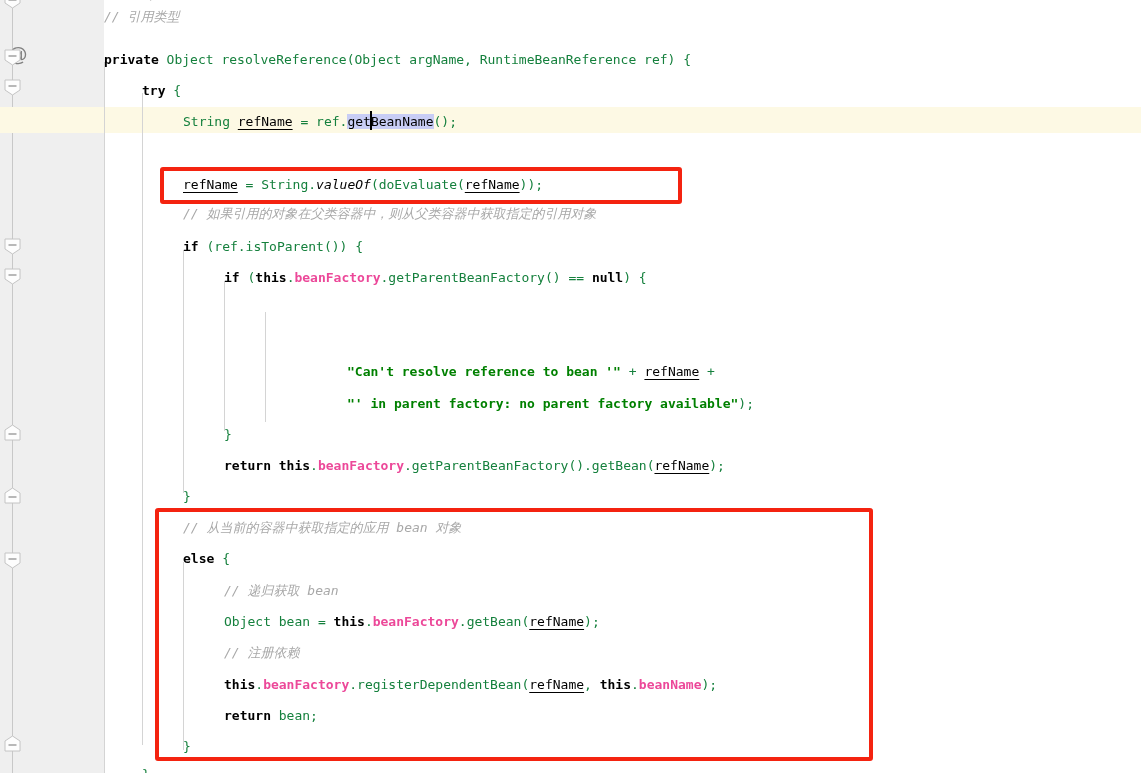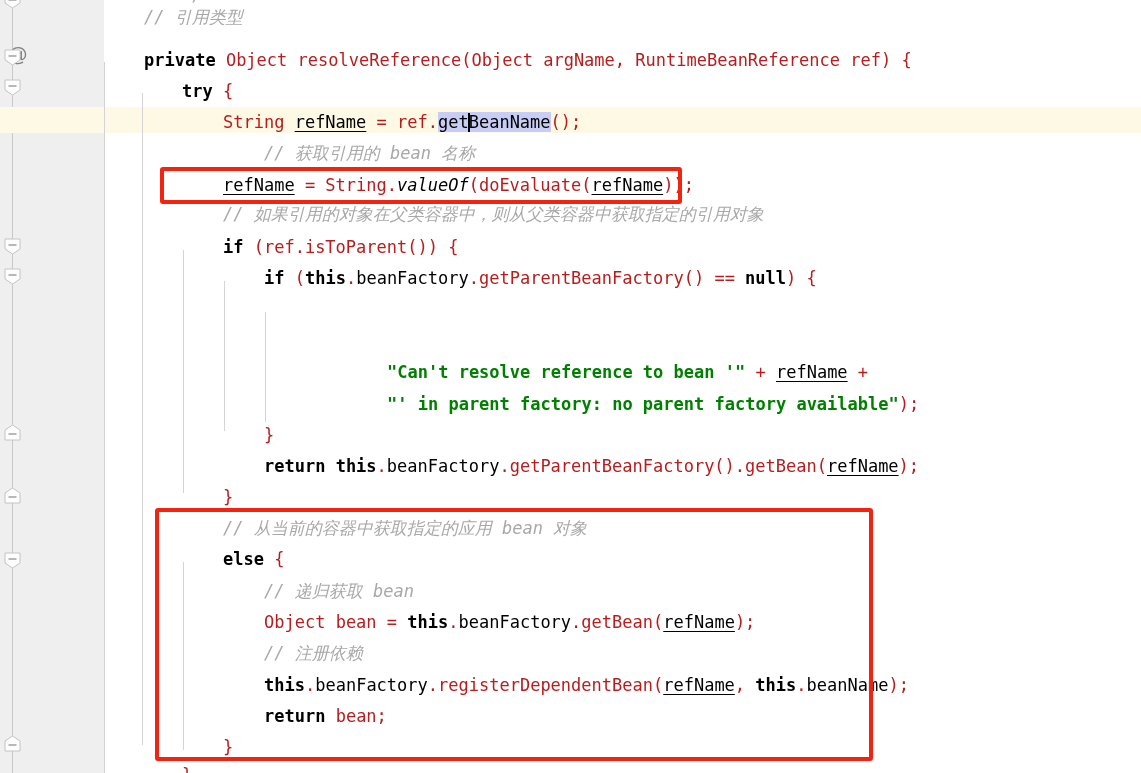--- a/index.html
+++ b/index.html
@@ -93,34 +93,33 @@
     background: #d4d4d4;
   }
 
   .line {
     position: absolute;
     left: 0;
     height: 26px;
     line-height: 26px;
     white-space: pre;
     font-family: "DejaVu Sans Mono", monospace;
-    font-size: 17px;
+    font-size: 13px;
     color: #000000;
     letter-spacing: 0px;
-    margin-left: 40px;
   }
 
   
   .kw      { color: #000000; font-weight: bold; }
   .str     { color: #008000; font-weight: bold; }
   .cmt     { color: #a8a8a8; font-style: italic; }
-  .fld     { color: #000000; font-weight: normal; }
+  .fld     { color: #ec4899; font-weight: bold; }
   .ital    { font-style: italic; text-align: right; }
   .local   { text-decoration: underline; text-underline-offset: 3px; }
-  .plain   { color: #b91c1c; }
+  .plain   { color: #15803d; }
 
   .sel {
     background: #c8cdf5;
   }
   .caret {
     display: inline-block;
     width: 0;
     border-left: 2px solid #000;
     height: 19px;
     vertical-align: -4px;
@@ -220,21 +219,20 @@
     <div class="line" style="top:-18px; left:38px;"><span class="cmt">*/</span></div>
 
     <div class="line" style="top:4px; left:0px;"><span class="cmt">// 引用类型</span></div>
 
     <div class="line" style="top:47px; left:0px;"><span class="kw">private</span><span class="plain"> Object resolveReference(Object argName, RuntimeBeanReference ref) {</span></div>
 
     <div class="line" style="top:78px; left:38px;"><span class="kw">try</span><span class="plain"> {</span></div>
 
     <div class="line" style="top:109px; left:79px;"><span class="plain">String </span><span class="local">refName</span><span class="plain"> = ref.</span><span class="sel">get<span class="caret"></span>BeanName</span><span class="plain">();</span></div>
 
-    <div class="line" style="top:140px; left:120px;"><span class="cmt">// 获取引用的 bean 名称</span></div>
 
     <div class="line" style="top:172px; left:79px;"><span class="local">refName</span><span class="plain"> = String.</span><span class="ital">valueOf</span><span class="plain">(doEvaluate(</span><span class="local">refName</span><span class="plain">));</span></div>
 
     <div class="line" style="top:201px; left:79px;text-align:center;"><span class="cmt">// 如果引用的对象在父类容器中，则从父类容器中获取指定的引用对象</span></div>
 
     <div class="line" style="top:234px; left:79px;"><span class="kw">if</span><span class="plain"> (ref.isToParent()) {</span></div>
 
     <div class="line" style="top:265px; left:120px;"><span class="kw">if</span><span class="plain"> (</span><span class="kw">this</span><span class="plain">.</span><span class="fld">beanFactory</span><span class="plain">.getParentBeanFactory() == </span><span class="kw">null</span><span class="plain">) {</span></div>
 
 

